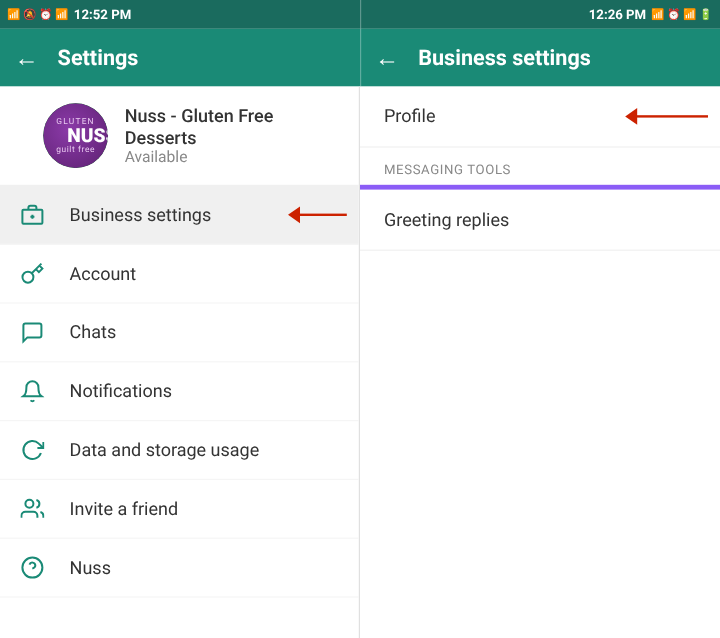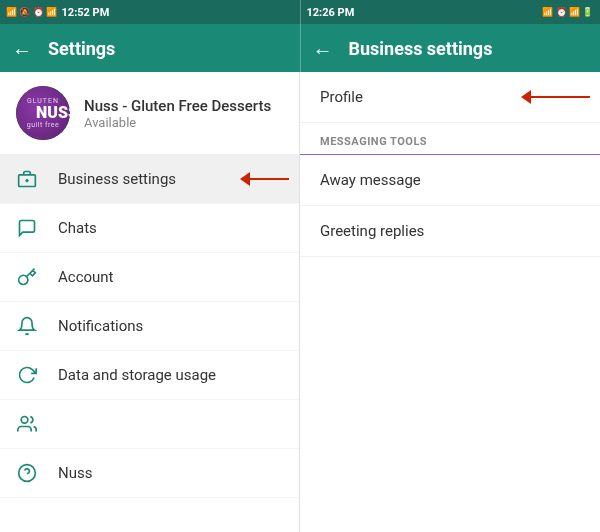--- a/index.html
+++ b/index.html
@@ -13,21 +13,21 @@
     }
     .status-left, .status-right {
       flex: 1;
       display: flex;
       align-items: center;
       padding: 0 6px;
       font-size: 10px;
       color: #fff;
     }
     .status-right {
-      justify-content: space-between;
+      justify-content: flex-end;
     }
     .status-divider {
       width: 1px;
       background: rgba(255,255,255,0.3);
     }
     .status-icons {
       display: flex;
       align-items: center;
       gap: 3px;
       font-size: 9px;
@@ -89,20 +89,21 @@
       width: 54px;
       height: 54px;
       border-radius: 50%;
       background: #14532d;
       display: flex;
       align-items: center;
       justify-content: center;
       flex-shrink: 0;
       overflow: hidden;
       position: relative;
+      margin-left: 20px;
     }
     .avatar-inner {
       width: 100%;
       height: 100%;
       border-radius: 50%;
       background: radial-gradient(circle at 40% 40%, #8b3aa8, #5c2070);
       display: flex;
       flex-direction: column;
       align-items: center;
       justify-content: center;
@@ -204,25 +205,25 @@
       position: relative;
     }
     .right-menu-label {
       font-size: 15px;
       color: #333;
     }
 
     .section-label {
       padding: 12px 20px 6px;
       font-size: 11px;
-      font-weight: 700;
+      font-weight: 400;
       color: #888;
       letter-spacing: 0.5px;
       text-transform: uppercase;
-      border-bottom: 1px solid #8b5cf6;
+      border-bottom: 4px solid #8b5cf6;
     }
 
     
     .right-arrow-annotation {
       position: absolute;
       right: 10px;
       top: 50%;
       transform: translateY(-50%);
       display: flex;
       align-items: center;
@@ -298,32 +299,32 @@
           </div>
           <span class="menu-label">Business settings</span>
           <div class="arrow-annotation">
             <div class="arrow-head"></div>
             <div class="arrow-line"></div>
           </div>
         </div>
         <div class="menu-item">
           <div class="menu-icon">
             <svg width="20" height="20" viewBox="0 0 24 24" fill="none" stroke="#1a8a76" stroke-width="2">
+              <path d="M21 2l-2 2m-7.61 7.61a5.5 5.5 0 1 1-7.778 7.778 5.5 5.5 0 0 1 7.777-7.777zm0 0L15.5 7.5m0 0l3 3L22 7l-3-3m-3.5 3.5L19 4"></path>
+            </svg>
+          </div>
+          <span class="menu-label">Account</span>
+        </div>
+        <div class="menu-item">
+          <div class="menu-icon">
+            <svg width="20" height="20" viewBox="0 0 24 24" fill="none" stroke="#1a8a76" stroke-width="2">
               <path d="M21 15a2 2 0 0 1-2 2H7l-4 4V5a2 2 0 0 1 2-2h14a2 2 0 0 1 2 2z"></path>
             </svg>
           </div>
           <span class="menu-label">Chats</span>
-        </div>
-        <div class="menu-item">
-          <div class="menu-icon">
-            <svg width="20" height="20" viewBox="0 0 24 24" fill="none" stroke="#1a8a76" stroke-width="2">
-              <path d="M21 2l-2 2m-7.61 7.61a5.5 5.5 0 1 1-7.778 7.778 5.5 5.5 0 0 1 7.777-7.777zm0 0L15.5 7.5m0 0l3 3L22 7l-3-3m-3.5 3.5L19 4"></path>
-            </svg>
-          </div>
-          <span class="menu-label">Account</span>
         </div>
         <div class="menu-item">
           <div class="menu-icon">
             <svg width="20" height="20" viewBox="0 0 24 24" fill="none" stroke="#1a8a76" stroke-width="2">
               <path d="M18 8A6 6 0 0 0 6 8c0 7-3 9-3 9h18s-3-2-3-9"></path>
               <path d="M13.73 21a2 2 0 0 1-3.46 0"></path>
             </svg>
           </div>
           <span class="menu-label">Notifications</span>
         </div>
@@ -338,20 +339,21 @@
         </div>
         <div class="menu-item">
           <div class="menu-icon">
             <svg width="20" height="20" viewBox="0 0 24 24" fill="none" stroke="#1a8a76" stroke-width="2">
               <path d="M17 21v-2a4 4 0 0 0-4-4H5a4 4 0 0 0-4 4v2"></path>
               <circle cx="9" cy="7" r="4"></circle>
               <path d="M23 21v-2a4 4 0 0 0-3-3.87"></path>
               <path d="M16 3.13a4 4 0 0 1 0 7.75"></path>
             </svg>
           </div>
+          <span class="menu-label">Invite a friend</span>
         </div>
         <div class="menu-item">
           <div class="menu-icon">
             <svg width="20" height="20" viewBox="0 0 24 24" fill="none" stroke="#1a8a76" stroke-width="2">
               <circle cx="12" cy="12" r="10"></circle>
               <path d="M9.09 9a3 3 0 0 1 5.83 1c0 2-3 3-3 3"></path>
               <line x1="12" y1="17" x2="12.01" y2="17"></line>
             </svg>
           </div>
           <span class="menu-label">Nuss</span>
@@ -364,21 +366,18 @@
     <div id="right-menu">
         <div class="right-menu-item">
           <span class="right-menu-label">Profile</span>
           <div class="right-arrow-annotation">
             <div class="right-arrow-head"></div>
             <div class="right-arrow-line"></div>
           </div>
         </div>
         <div class="section-label">MESSAGING TOOLS</div>
         <div class="right-menu-item">
-          <span class="right-menu-label">Away message</span>
-        </div>
-        <div class="right-menu-item">
           <span class="right-menu-label">Greeting replies</span>
         </div>
       </div>
   </div>
 
 </div>
 
 </body></html>

